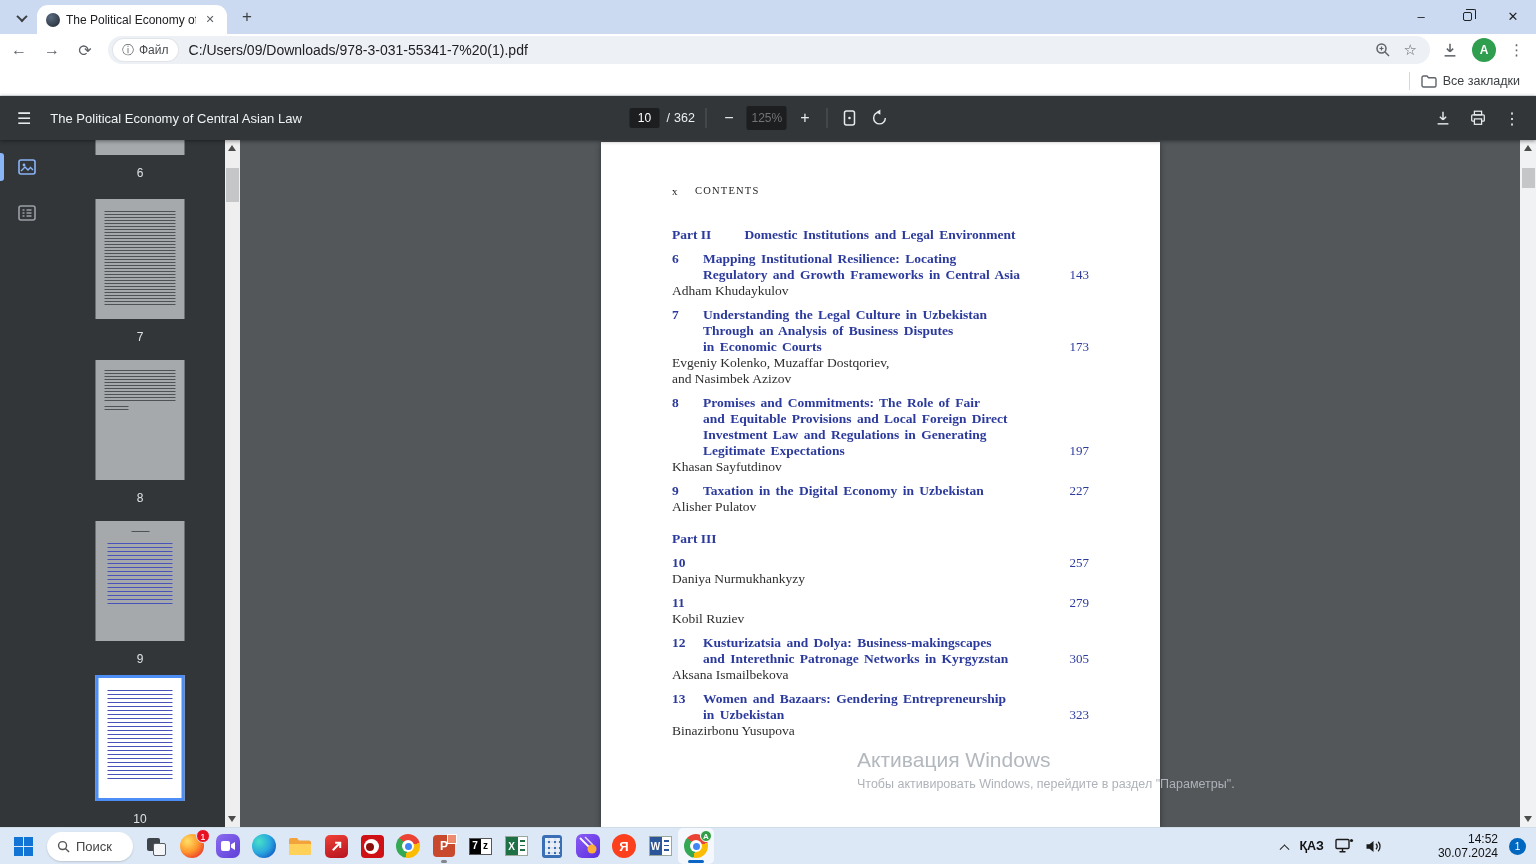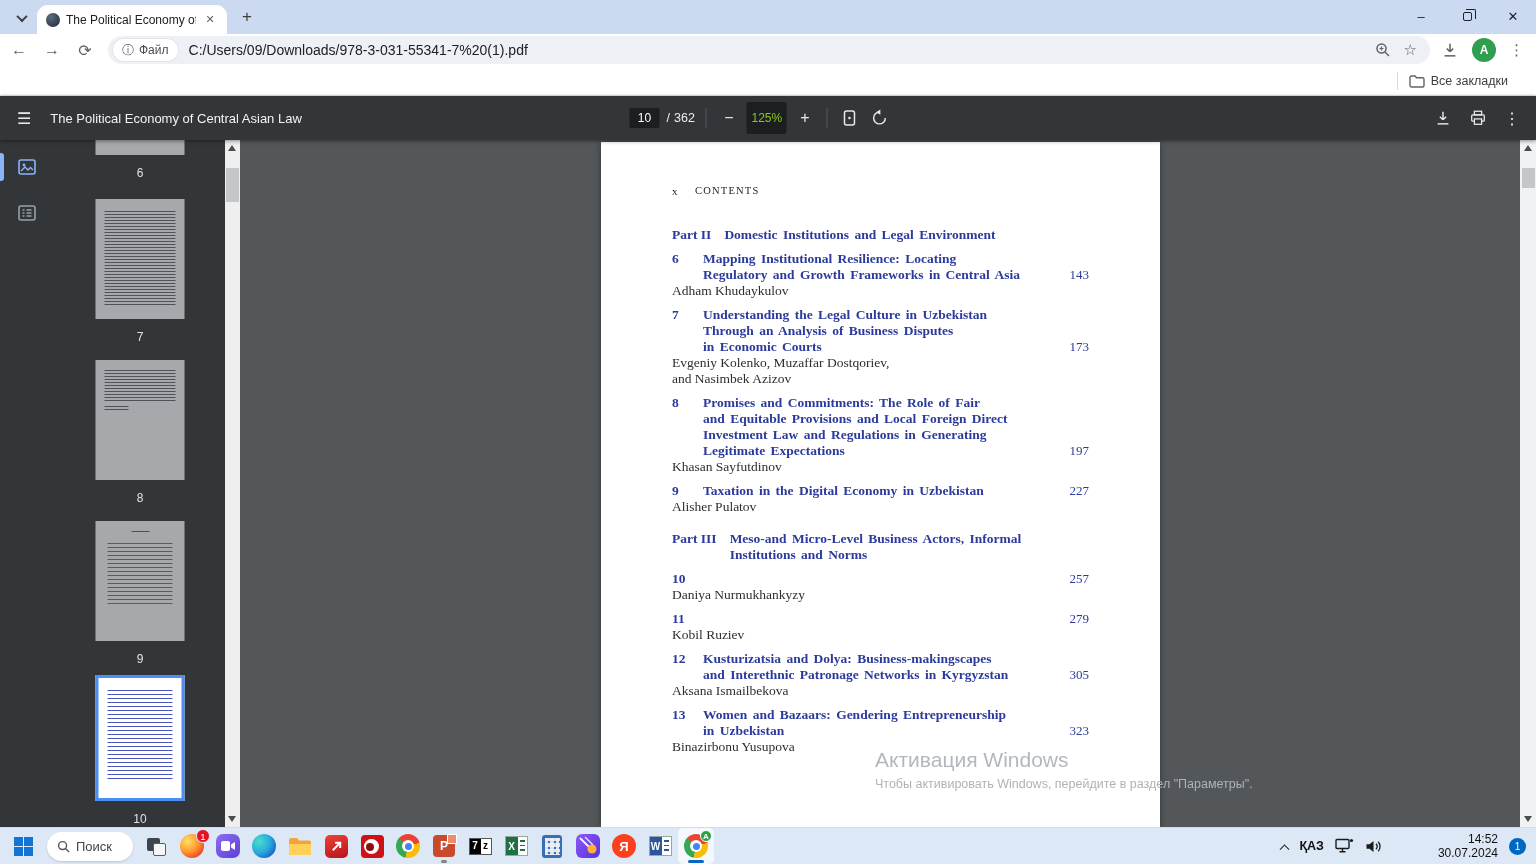--- a/index.html
+++ b/index.html
@@ -26,34 +26,34 @@
   .filechip { background:#fff; border-radius:11px; height:22px; display:flex; align-items:center; padding:0 9px; font-size:12px; color:#474b4f; gap:5px; box-shadow:0 0 0 1px #e1e4e9; flex:none; }
   .info-glyph { font-size:12px; color:#5f6368; }
   .url { font-size:14px; color:#202124; margin-left:11px; flex:1; white-space:nowrap; overflow:hidden; }
   .pill-ic { display:flex; align-items:center; gap:13px; margin-right:8px; color:#5f6368; }
   .star { font-size:15px; color:#5f6368; }
   .tb-right { display:flex; align-items:center; gap:13px; margin:0 12px 0 2px; }
   .avatar { width:24px; height:24px; border-radius:50%; background:#2f9e4f; color:#fff; font-size:12px; font-weight:bold; display:flex; align-items:center; justify-content:center; }
   .kebab { font-size:15px; color:#5f6368; letter-spacing:0; }
 
   
-  .bmbar { position:absolute; top:66px; left:0; right:0; height:30px; background:#fff; border-bottom:1px solid #e6e9ed; display:flex; align-items:center; justify-content:flex-end; padding-right:28px; }
+  .bmbar { position:absolute; top:66px; left:0; right:0; height:30px; background:#fff; border-bottom:1px solid #e6e9ed; display:flex; align-items:center; justify-content:flex-end; padding-right:16px; }
   .bm-sep { width:1px; height:18px; background:#d6d9dd; margin-right:11px; }
   .bm-label { font-size:12.5px; color:#3c4043; margin-left:6px; }
 
   
   .pdfbar { position:absolute; top:96px; left:0; right:0; height:44px; background:#323639; display:flex; align-items:center; color:#eceff1; box-shadow:0 1px 4px rgba(0,0,0,.45); z-index:6; }
   .ham { font-size:16px; color:#e8eaed; margin:0 19px 0 17px; }
   .pdftitle { font-size:13px; color:#f1f3f4; }
   .pdfcenter { position:absolute; left:50%; transform:translateX(-53%); display:flex; align-items:center; }
   .numbox { min-width:30px; height:20px; background:#1c1e20; border-radius:2px; color:#fff; font-size:12px; display:flex; align-items:center; justify-content:center; padding:0 4px; }
   .slash { margin:0 4px 0 7px; font-size:12.5px; }
   .vdiv { width:1px; height:20px; background:#56595c; margin:0 11px; }
   .tbtn { width:22px; height:22px; display:flex; align-items:center; justify-content:center; font-size:16px; color:#e8eaed; }
-  .zoombox { min-width:40px; height:32px; background:#1c1e20; border-radius:2px; color:#84cc16; font-size:12px; display:flex; align-items:center; justify-content:center; margin:0 7px; }
+  .zoombox { min-width:40px; height:24px; background:#1c1e20; border-radius:2px; color:#737373; font-size:12px; display:flex; align-items:center; justify-content:center; margin:0 7px; }
   .pdfright { margin-left:auto; display:flex; align-items:center; gap:17px; margin-right:16px; }
 
   
   .bodyarea { position:absolute; top:140px; bottom:37px; left:0; right:0; background:#53575a; }
   .iconstrip { position:absolute; left:0; top:0; bottom:0; width:55px; background:#323639; z-index:2; }
   .selbar { position:absolute; left:0; top:13px; width:4px; height:28px; background:#8ab4f8; border-radius:0 3px 3px 0; }
   .strip-btn { position:absolute; left:14px; width:26px; height:26px; display:flex; align-items:center; justify-content:center; }
   .thumbpanel { position:absolute; left:55px; top:0; bottom:0; width:170px; background:#323639; overflow:hidden; }
   .th { position:absolute; left:50%; transform:translateX(-50%); width:89px; background:#a6a9ac; }
   .th.sel { background:#fff; border:3px solid #4c8df6; }
@@ -72,29 +72,29 @@
   .vscroll .tri-down { left:4px; bottom:5px; }
   .vscroll .sb-thumb { left:1.5px; top:28px; height:20px; }
 
   
   .page-inner { padding:42px 71px 0; font-family:"Liberation Serif",serif; }
   .toc-header { display:flex; font-size:11px; color:#1c1c1c; line-height:14px; margin-bottom:29px; }
   .roman { width:23px; }
   .cont { letter-spacing:1.2px; font-size:10.5px; }
   .toc-part { display:flex; margin:16px 0 8px; color:#2b3a9c; font-weight:bold; font-size:13.5px; line-height:16px; }
   .p-label { margin-right:13px; white-space:nowrap; }
-  .p-title { white-space:pre-line; word-spacing:2px; }
+  .p-title { white-space:pre-line; word-spacing:2px;margin-left:20px; }
   .toc-entry { margin-top:8px; font-size:13.5px; line-height:16px; }
   .e-row { display:flex; }
   .e-num { width:31px; font-weight:bold; color:#2b3a9c; flex:none; }
   .e-title { width:340px; font-weight:bold; color:#2b3a9c; white-space:pre-line; word-spacing:2px; flex:none; }
   .e-page { flex:1; text-align:right; color:#2b3a9c; align-self:flex-end; font-size:13px; }
   .e-authors { color:#2e2e2e; white-space:pre-line; }
 
-  .watermark { position:absolute; left:875px; top:608px; color:#b3b8be; z-index:7; }
+  .watermark { position:absolute; left:857px; top:608px; color:#b3b8be; z-index:7; }
   .wm1 { font-size:21px; }
   .wm2 { font-size:12.5px; margin-top:5px; color:#aeb3b9; }
 
   
   .taskbar { position:absolute; bottom:0; left:0; right:0; height:37px; background:#dde8f6; border-top:1px solid rgba(0,0,0,.05); display:flex; align-items:center; padding:0 6px 0 4px; z-index:10; }
   .startbtn { width:38px; height:34px; display:flex; align-items:center; justify-content:center; border-radius:5px; }
   .search { width:86px; height:29px; border-radius:15px; background:#fff; box-shadow:0 1px 2px rgba(0,0,0,.15); display:flex; align-items:center; padding:13px 10px; gap:6px; margin:0 5px; }
   .search-label { font-size:13px; color:#444; }
   .app { width:36px; height:36px; border-radius:5px; display:flex; align-items:center; justify-content:center; position:relative; flex:none; }
   .app.active { background:rgba(255,255,255,.68); }
@@ -331,22 +331,20 @@
             <div class="toc-entry">
               <div class="e-row">
                 <span class="e-num">9</span>
                 <span class="e-title">Taxation in the Digital Economy in Uzbekistan</span>
                 <span class="e-page">227</span>
               </div>
               <div class="e-authors">Alisher Pulatov</div>
             </div>
             <div class="toc-part">
               <span class="p-label">Part III</span>
-              <span class="p-title">Meso-and Micro-Level Business Actors, Informal
-Institutions and Norms</span>
             </div>
             <div class="toc-entry">
               <div class="e-row">
                 <span class="e-num">10</span>
                 <span class="e-page">257</span>
               </div>
               <div class="e-authors">Daniya Nurmukhankyzy</div>
             </div>
             <div class="toc-entry">
               <div class="e-row">

